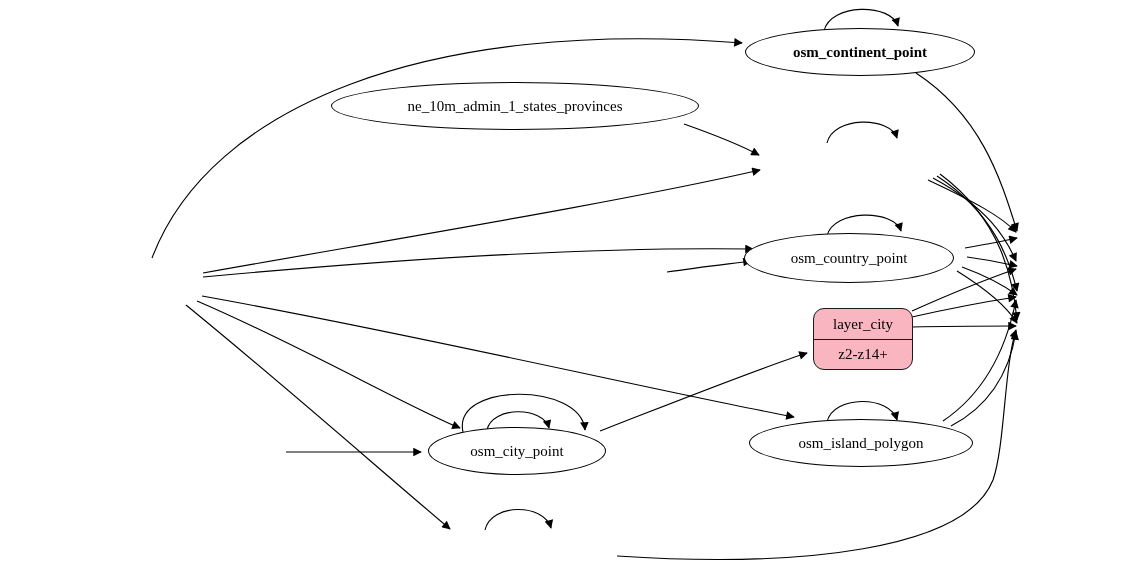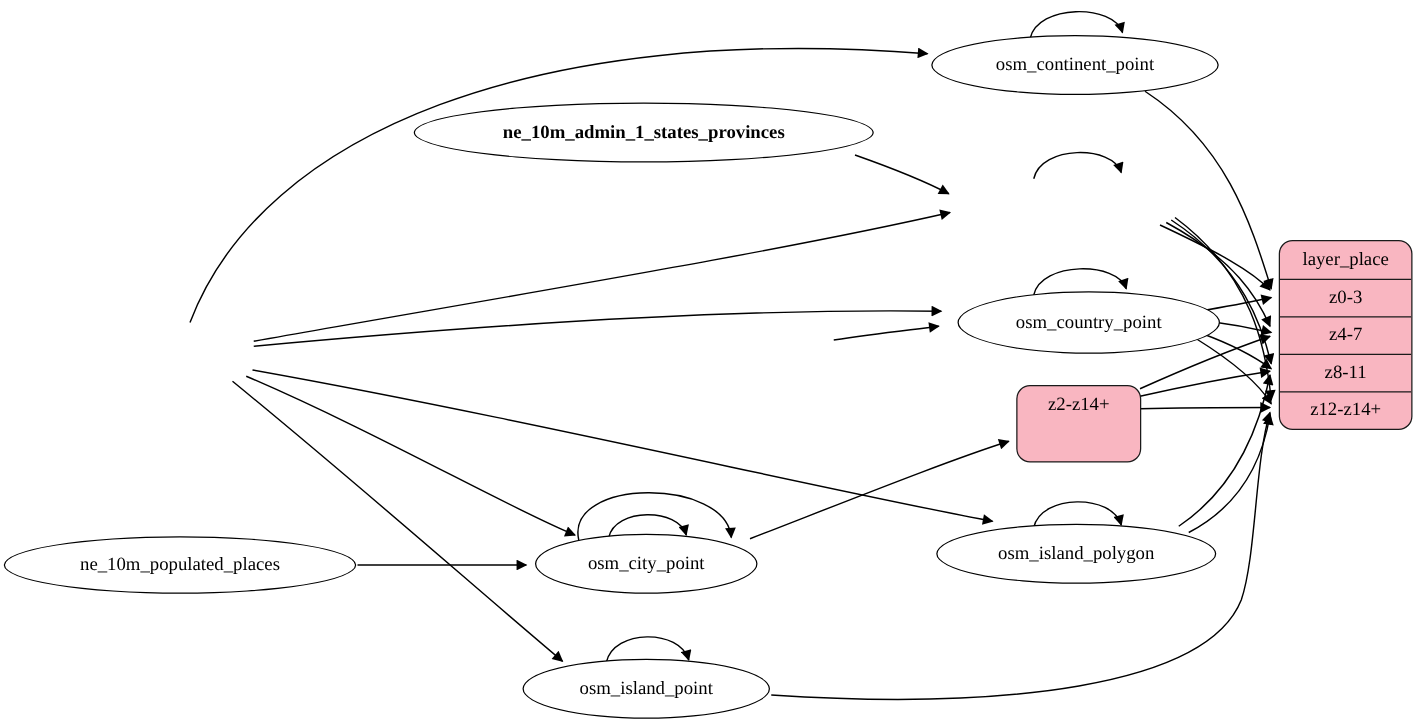--- a/index.html
+++ b/index.html
@@ -69,47 +69,35 @@
     <path class="edge" marker-end="url(#arrow)" d="M 600,431 C 690,396 760,368 807,353"></path>
     <path class="edge" marker-end="url(#arrow)" d="M 912,311 C 950,294 990,278 1016,269"></path>
     <path class="edge" marker-end="url(#arrow)" d="M 912,317 C 952,308 990,301 1016,297"></path>
     <path class="edge" marker-end="url(#arrow)" d="M 912,327 C 950,326 990,326 1016,326"></path>
 
     <path class="edge" marker-end="url(#arrow)" d="M 943,421 C 992,388 1009,335 1016,300"></path>
     <path class="edge" marker-end="url(#arrow)" d="M 951,426 C 997,402 1011,362 1016,332"></path>
     <path class="edge" marker-end="url(#arrow)" d="M 617,556 C 800,568 965,550 993,480 C 1005,445 1004,368 1016,330"></path>
   </svg>
 
-  <div class="node ellipse" style="left:331px;top:82px;width:368px;height:48px;font-weight:bold;">
+  <div class="node ellipse" style="left:331px;top:82px;width:368px;height:48px;">
     <span>ne_10m_admin_1_states_provinces</span>
   </div>
-  <div class="node ellipse" style="left:3px;top:429px;width:282px;height:46px;">
-    <span>ne_10m_populated_places</span>
-  </div>
-  <div class="node ellipse" style="left:745px;top:28px;width:230px;height:48px;">
+  <div class="node ellipse" style="left:745px;top:28px;width:230px;height:48px;font-weight:bold;">
     <span>osm_continent_point</span>
   </div>
-  <div class="node ellipse" style="left:766px;top:233px;width:210px;height:50px;font-family:Liberation Serif, serif;">
+  <div class="node ellipse" style="left:744px;top:233px;width:210px;height:50px;font-family:Liberation Serif, serif;">
     <span>osm_country_point</span>
   </div>
   <div class="node ellipse" style="left:428px;top:427px;width:178px;height:48px;">
     <span>osm_city_point</span>
   </div>
   <div class="node ellipse" style="left:749px;top:419px;width:224px;height:48px;">
     <span>osm_island_polygon</span>
   </div>
-  <div class="node ellipse" style="left:418px;top:527px;width:198px;height:48px;">
-    <span>osm_island_point</span>
-  </div>
 
   <div class="record" style="position:absolute;left:813px;top:308px;width:98px;height:60px;">
+    <div class="row">layer_city</div>
     <div class="row">z2-z14+</div>
   </div>
 
-  <div class="record" style="position:absolute;left:1023px;top:192px;width:105px;height:150px;">
-    <div class="row">layer_place</div>
-    <div class="row">z0-3</div>
-    <div class="row">z4-7</div>
-    <div class="row">z8-11</div>
-    <div class="row">z12-z14+</div>
-  </div>
 
 </div>
 
 </body></html>

